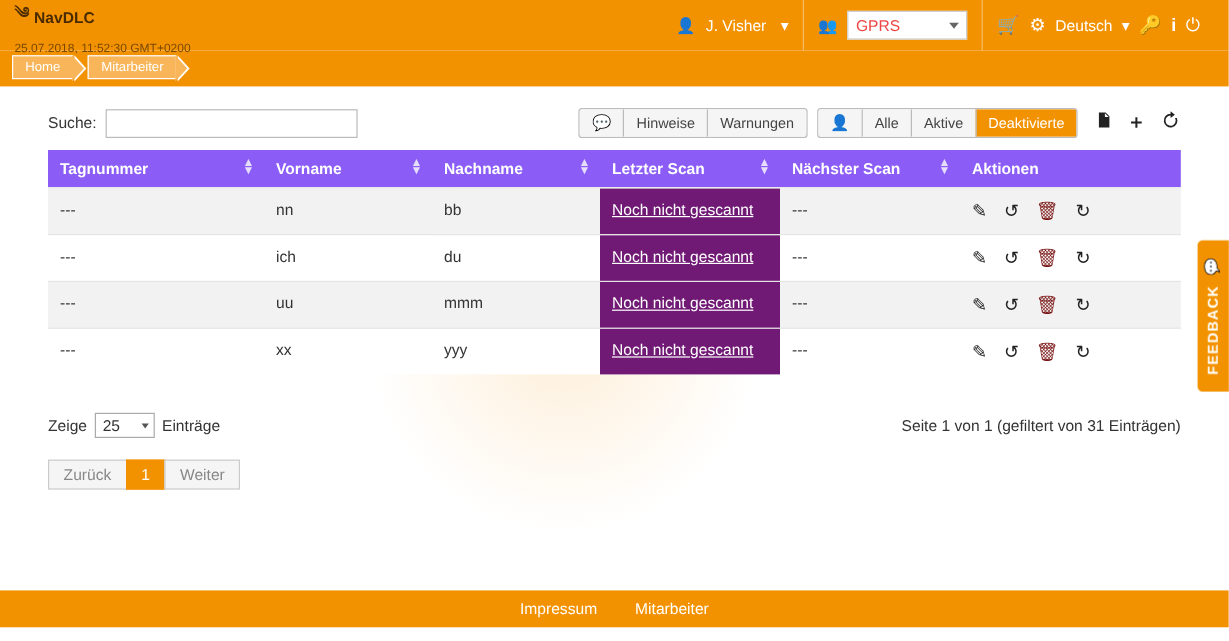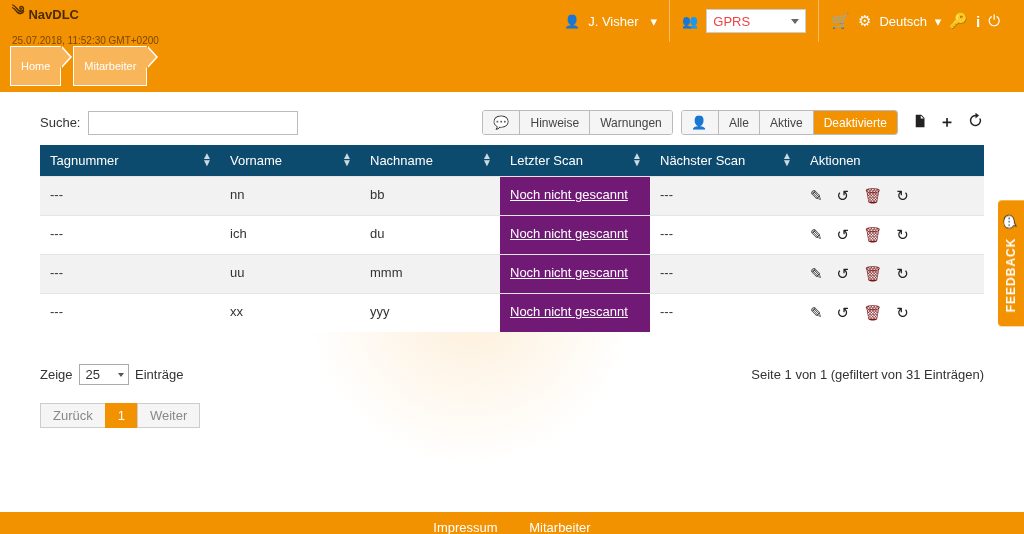--- a/index.html
+++ b/index.html
@@ -15,21 +15,21 @@
   .topbar .seg { display:flex; align-items:center; gap:8px; padding:0 12px; border-left:1px solid rgba(255,255,255,.4); height:42px; }
   .topbar .seg.first { border-left:none; }
   .user-select, .lang-select { color:#fff; cursor:pointer; }
   .caret-down { margin-left:4px; }
   .gprs-select { background:#fff; color:#ef4444; border:1px solid #ccc; height:24px; padding:0 22px 0 6px; position:relative; cursor:pointer; display:flex; align-items:center; min-width:100px; }
   .gprs-select::after { content:""; position:absolute; right:6px; top:9px; border-left:4px solid transparent; border-right:4px solid transparent; border-top:5px solid #666; }
   .topbar .icon-btn { color:#fff; cursor:pointer; font-size:15px; }
   
   
   .crumbs { background:#f39200; padding:4px 10px 6px; display:flex; gap:0; }
-  .crumb { background:#f8b55a; color:#fff; padding:13px 10px; font-size:11px; border:1px solid #fff; position:relative; margin-right:12px; cursor:pointer; }
+  .crumb { background:#f8b55a; color:#fff; padding:3px 10px; font-size:11px; border:1px solid #fff; position:relative; margin-right:12px; cursor:pointer; }
   .crumb::after { content:""; position:absolute; right:-10px; top:-1px; border-top:11px solid transparent; border-bottom:11px solid transparent; border-left:10px solid #f8b55a; }
   .crumb::before { content:""; position:absolute; right:-12px; top:-1px; border-top:11px solid transparent; border-bottom:11px solid transparent; border-left:10px solid #fff; }
   
   .page { padding: 18px 40px 10px; position:relative; min-height:420px;border-radius:14px; }
   
   .toolbar-row { display:flex; align-items:center; margin-bottom:10px; }
   .search-label { margin-right:8px; }
   .search-input { border:1px solid #bbb; height:24px; width:210px; padding:2px 4px; }
   .toolbar-row .grow { flex:1; }
   
@@ -37,21 +37,21 @@
   .btn-group .btn { background:#f5f5f5; padding:4px 10px; font-size:12px; color:#444; border-left:1px solid #bbb; cursor:pointer; display:flex; align-items:center; gap:4px; }
   .btn-group .btn:first-child { border-left:none; }
   .btn.active { background:#f39200; color:#fff; }
   .icon-fill { font-size:13px; color:#444; }
   
   .side-icons { display:inline-flex; gap:12px; margin-left:14px; align-items:center; }
   .side-icons .ic { cursor:pointer; font-size:16px; color:#222; }
   
   
   table.data { border-collapse:collapse; width:100%; margin-top:6px; }
-  table.data thead th { background:#0c4a6e; color:#fff; text-align:left; padding:8px 10px; font-weight:normal; font-size:13px; position:relative; }
+  table.data thead th { background:#8b5cf6; color:#fff; text-align:left; padding:8px 10px; font-weight:bold; font-size:13px; position:relative; }
   table.data thead th .sort { position:absolute; right:8px; top:7px; font-size:10px; line-height:7px; opacity:.8; display:flex; flex-direction:column; }
   table.data tbody tr:nth-child(odd){ background:#f2f2f2; }
   table.data tbody tr:nth-child(even){ background:#ffffff; }
   table.data td { padding:10px; vertical-align:top; border-top:1px solid #e5e5e5; }
   td.scan { background:#701a75; color:#fff;text-decoration:underline; }
   .action-icons { display:flex; gap:14px; align-items:center; }
   .action-icons .ai { cursor:pointer; font-size:15px; color:#222; }
   .action-icons .trash { color:#7a1515; }
   
   .below { display:flex; align-items:center; margin-top:32px; }

